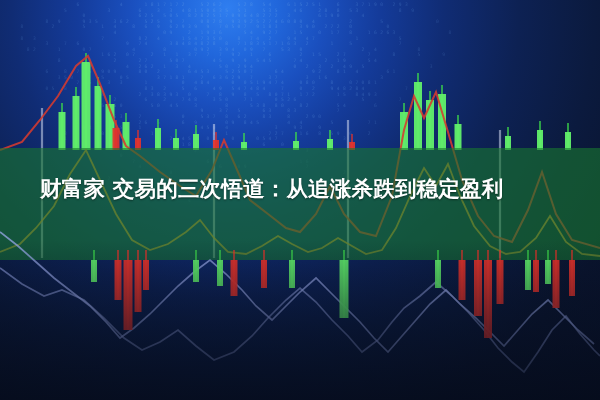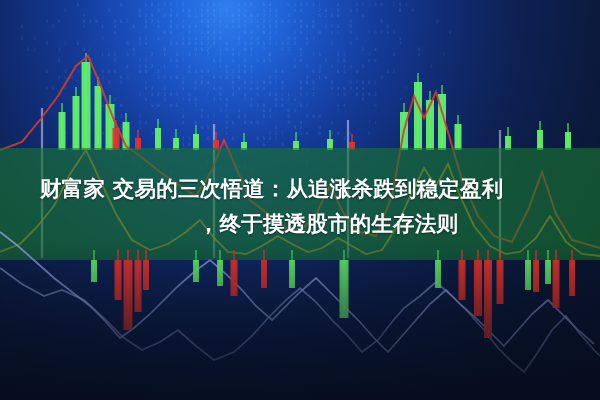--- a/index.html
+++ b/index.html
@@ -781,15 +781,14 @@
         <rect x="555.2" y="250" width="1.6" height="58" fill="#e8332a" opacity="0.8"></rect>
         <rect x="552.5" y="260" width="7" height="48" fill="#e8332a" opacity="0.92"></rect>
         <rect x="571.2" y="250" width="1.6" height="46" fill="#e8332a" opacity="0.8"></rect>
         <rect x="569.0" y="260" width="6" height="36" fill="#e8332a" opacity="0.92"></rect>
       </svg>
   </div>
 
   <div class="bg-bottom-fade"></div>
 
   <div class="headline line1">财富家 交易的三次悟道：从追涨杀跌到稳定盈利</div>
-  <div class="headline line2">，终于摸透股市的生存法则</div>
 
 </div>
 
 </body></html>

